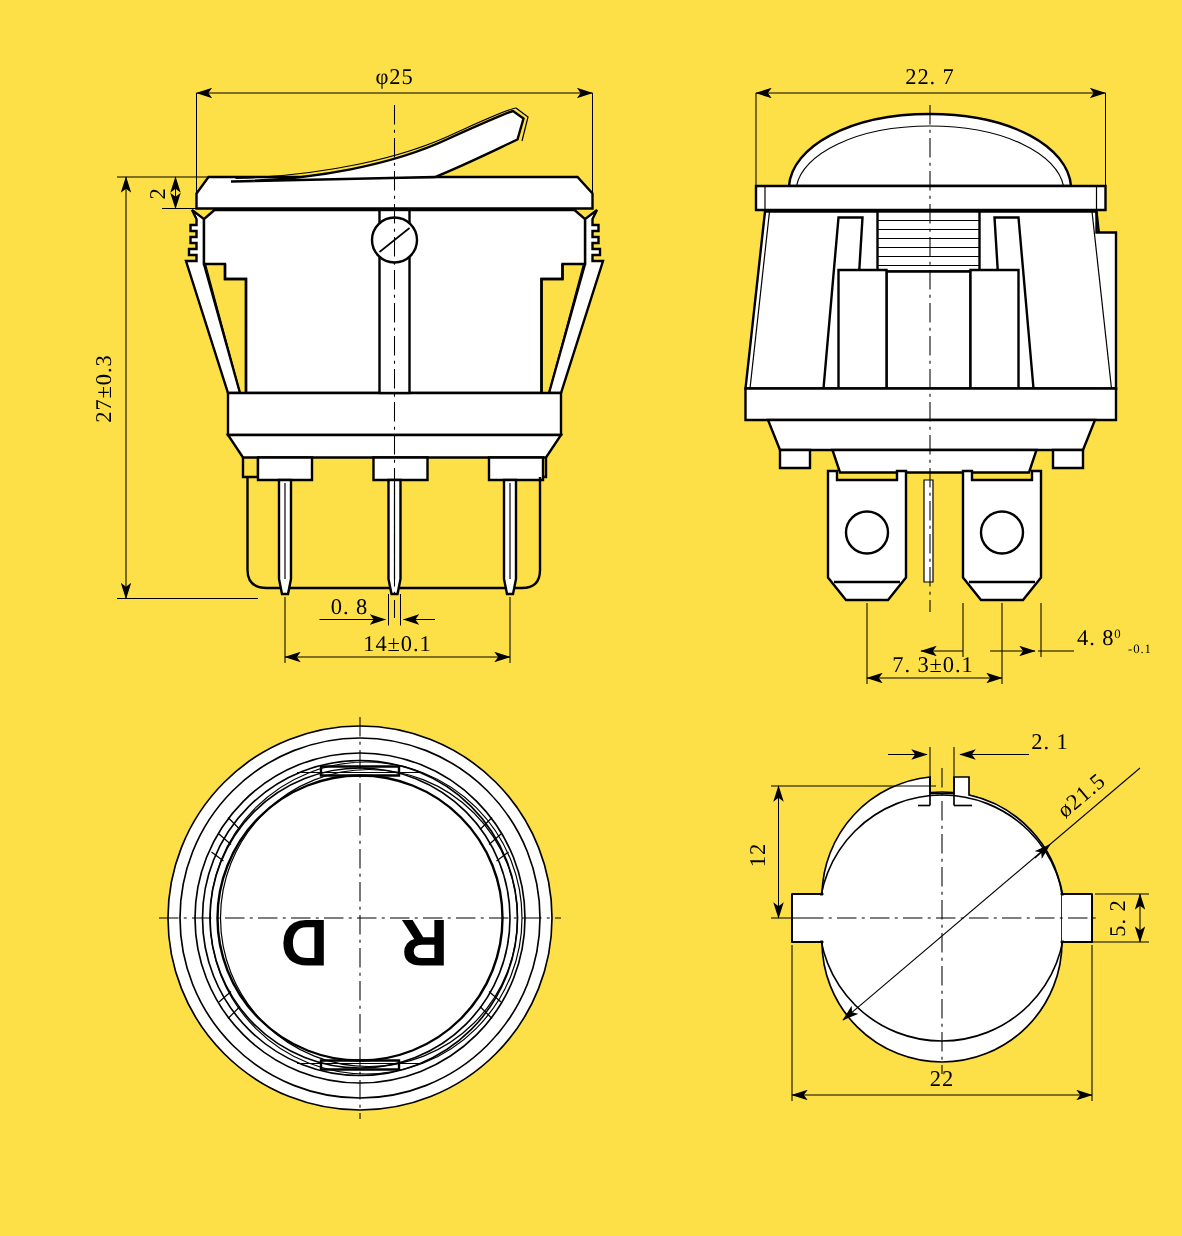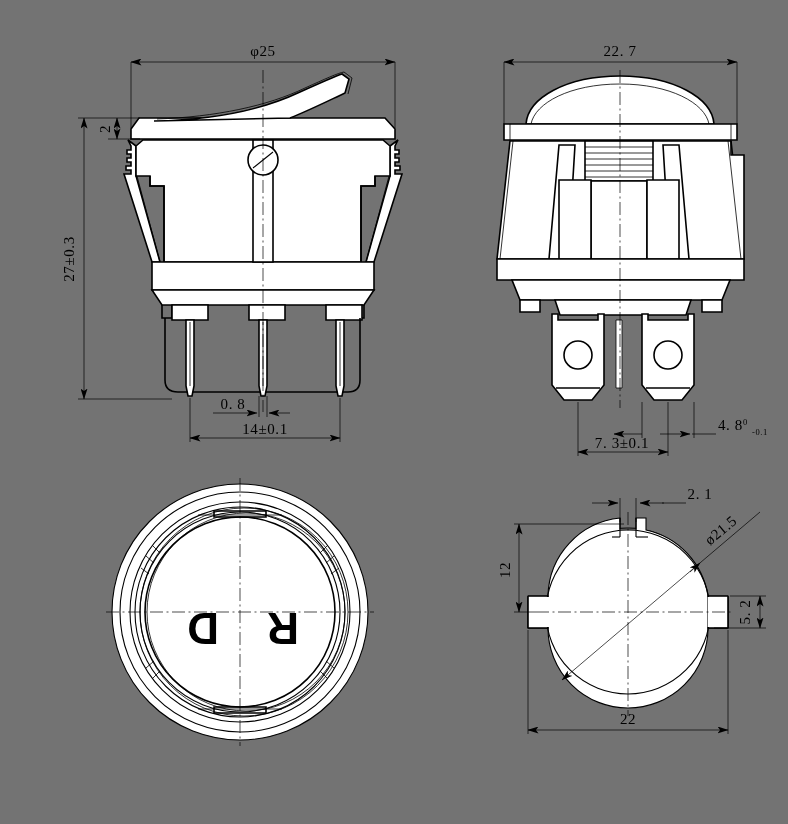--- a/index.html
+++ b/index.html
@@ -11,21 +11,21 @@
   body {
     font-family: "Liberation Serif", serif;
     width: 788px;
     height: 824px;
     overflow: hidden;
   }
   #drawing-root {
     position: relative;
     width: 788px;
     height: 824px;
-    background: #737373;
+    background: #fde047;
     text-decoration: underline;
   }
   svg.sheet {
     display: block;
     width: 788px;
     height: 824px;
   }
   .ol {            
     fill: none;
     stroke: #000000;

